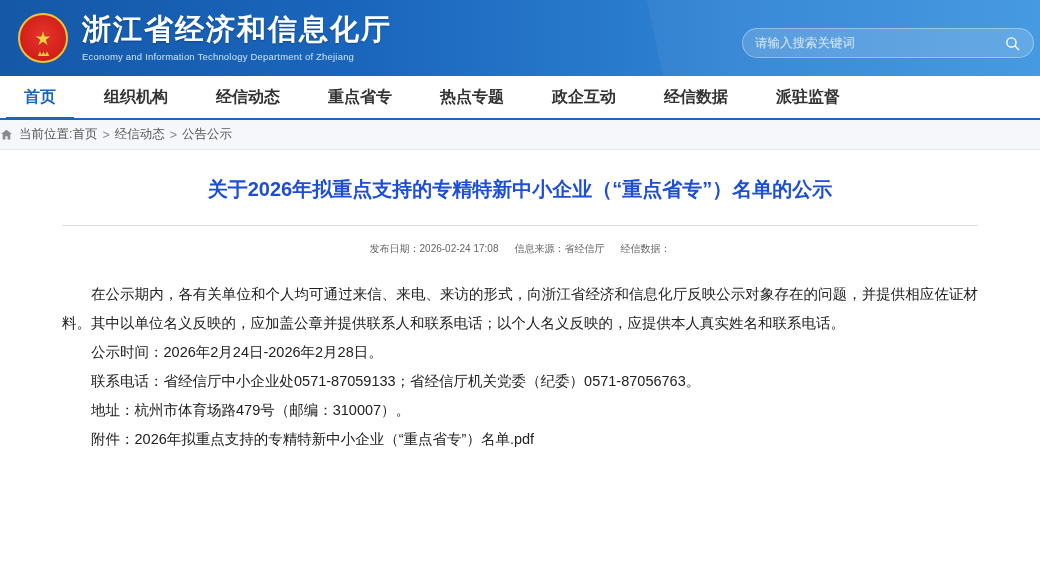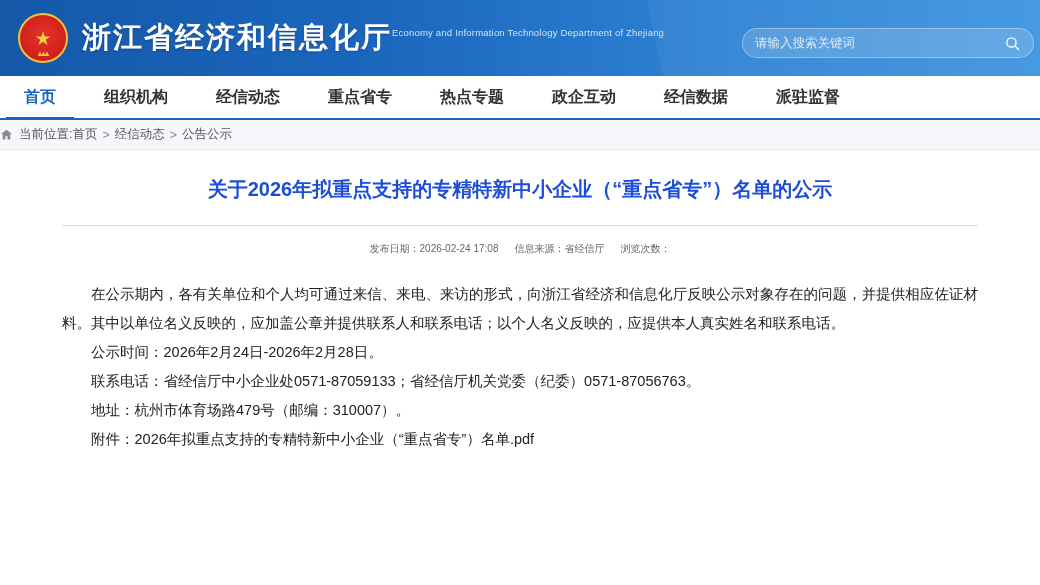--- a/index.html
+++ b/index.html
@@ -46,21 +46,21 @@
     text-shadow: 0 0 2px rgba(0,0,0,.3);
   }
   .emblem .wheat {
     position: absolute;
     bottom: 3px; left: 0; right: 0;
     text-align: center;
     color: #f5d040;
     font-size: 9px;
     letter-spacing: -1px;
   }
-  .title-block { display: flex; flex-direction: row; z-index: 2;}
+  .title-block { display: flex; flex-direction: column; z-index: 2;}
   .site-title {
     color: #ffffff;
     font-size: 29px;
     font-weight: bold;
     letter-spacing: 2px;
     line-height: 1.1;
     text-shadow: 0 1px 2px rgba(0,0,0,0.25);
   }
   .site-subtitle {
     color: #cfe3f7;
@@ -224,21 +224,21 @@
   <h1 class="doc-title">关于2026年拟重点支持的专精特新中小企业（“重点省专”）名单的公示</h1>
 
   <div class="meta-row">
     <div>
       <span>发布日期：</span><span>2026-02-24 17:08</span>
     </div>
     <div>
       <span>信息来源：</span><span>省经信厅</span>
     </div>
     <div>
-      <span>浏览次数：</span><span></span>
+      <span>经信数据：</span><span></span>
     </div>
   </div>
 
   <div class="body-text">
     <p>在公示期内，各有关单位和个人均可通过来信、来电、来访的形式，向浙江省经济和信息化厅反映公示对象存在的问题，并提供相应佐证材料。其中以单位名义反映的，应加盖公章并提供联系人和联系电话；以个人名义反映的，应提供本人真实姓名和联系电话。</p>
     <p>公示时间：2026年2月24日-2026年2月28日。</p>
     <p>联系电话：省经信厅中小企业处0571-87059133；省经信厅机关党委（纪委）0571-87056763。</p>
     <p>地址：杭州市体育场路479号（邮编：310007）。</p>
     <p class="attachment">附件：2026年拟重点支持的专精特新中小企业（“重点省专”）名单.pdf</p>
   </div>

